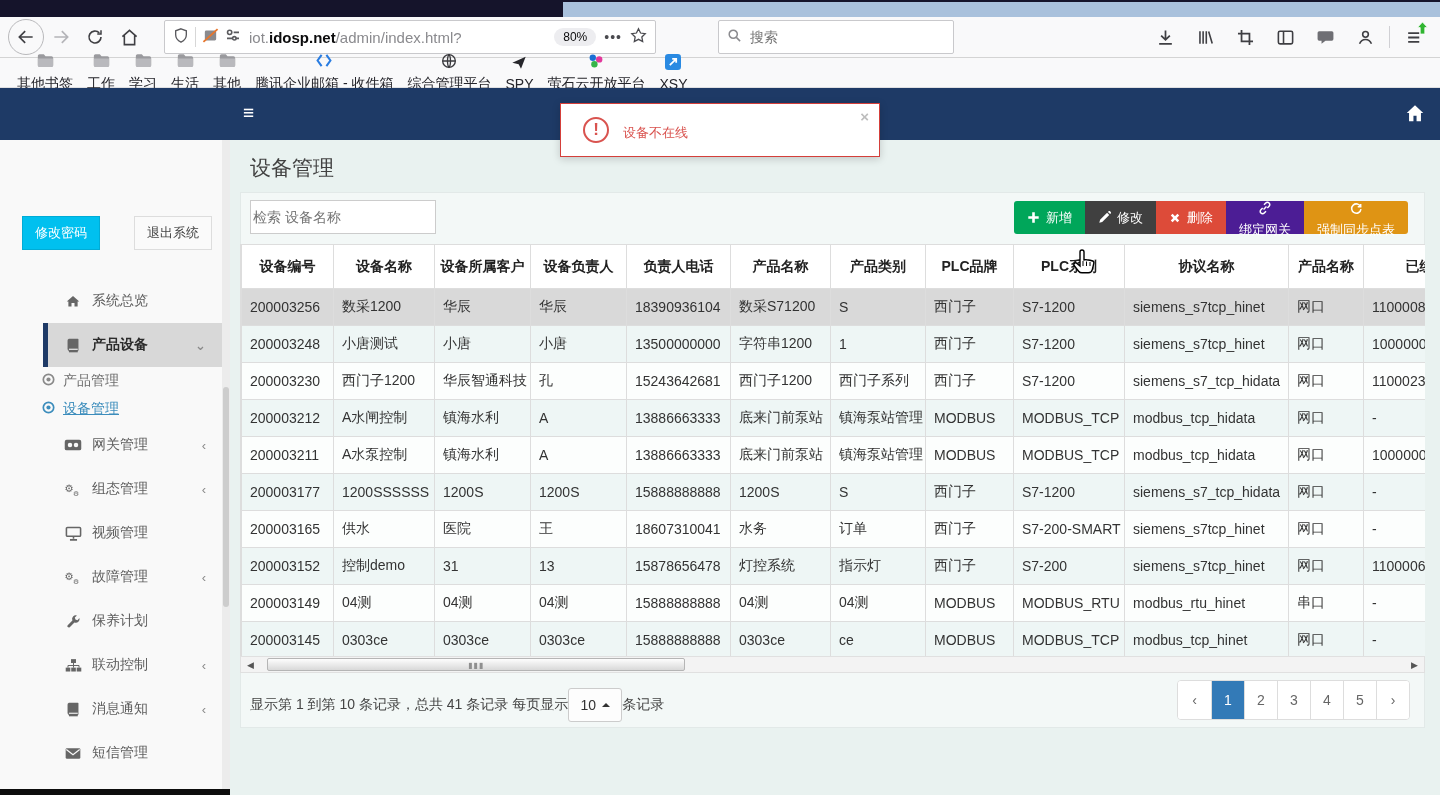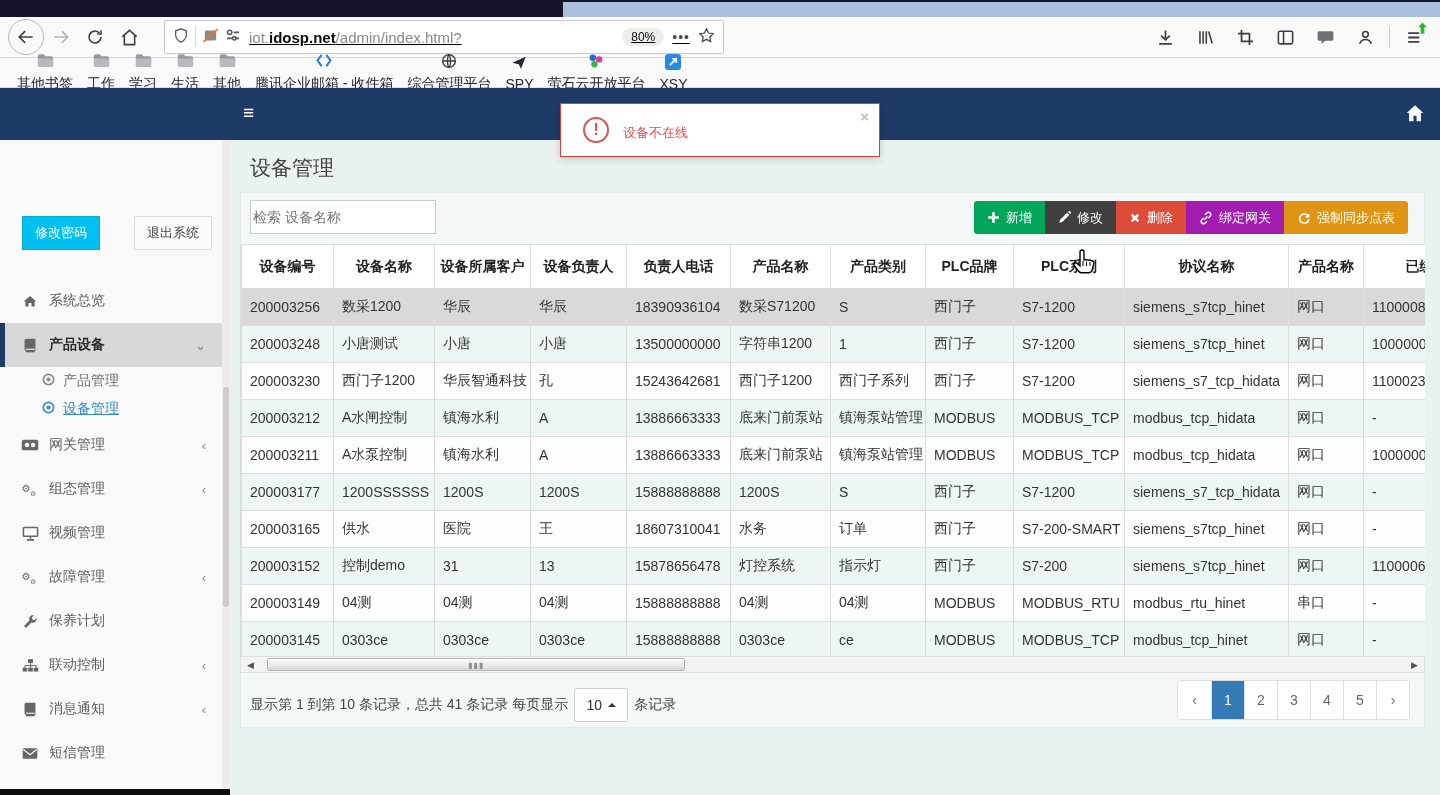--- a/index.html
+++ b/index.html
@@ -8,21 +8,21 @@
 
   
   #tabstrip { position:absolute; left:0; top:0; width:1440px; height:17px; background:#15142b; }
   #tabstrip .bg-window { position:absolute; left:563px; top:2px; width:877px; height:15px; background:#a9c1dc; }
 
   
   #toolbar { position:absolute; left:0; top:17px; width:1440px; height:41px; background:#f9f9fa; border-bottom:1px solid #d4d4d4; display:flex; align-items:center; }
   .navbtn { width:34px; height:34px; display:flex; align-items:center; justify-content:center; color:#3f3f43; }
   .navbtn svg { display:block; }
   #back-btn { margin-left:8px; width:36px; height:36px; border:1px solid #b9b9bc; border-radius:50%; background:#f9f9fa; }
-  #urlbar { margin-left:18px; width:560px; height:34px; background:#fff; border:1px solid #c9c9cc; border-radius:2px; display:flex; align-items:center; padding:0 8px;text-decoration:underline; }
+  #urlbar { margin-left:18px; width:492px; height:34px; background:#fff; border:1px solid #c9c9cc; border-radius:2px; display:flex; align-items:center; padding:0 8px; }
   #urlbar .sep { width:1px; height:20px; background:#d7d7d7; margin:0 6px; }
   .url-text { font-size:15px; color:#8a8a8e; white-space:nowrap; }
   .url-domain { color:#0c0c0d; font-weight:bold; }
   #zoom-pill { margin-left:auto; background:#ededf0; border-radius:10px; padding:2px 9px; font-size:12px; color:#0c0c0d; }
   #searchbox { margin-left:62px; width:236px; height:34px; background:#fff; border:1px solid #c9c9cc; border-radius:2px; display:flex; align-items:center; padding:0 8px; }
   #searchbox input { border:none; outline:none; font-size:14px; width:170px; margin-left:8px; font-family:inherit; color:#333; background:transparent; }
   #right-icons { margin-left:auto; display:flex; align-items:center; margin-right:6px; }
   #right-icons .navbtn { width:40px; }
   .tb-divider { width:1px; height:22px; background:#d0d0d4; margin:0 4px; }
   #menu-btn { position:relative; }
@@ -44,63 +44,63 @@
   #sidebar-scrollbar { position:absolute; right:0; top:0; width:8px; height:649px; background:#ececec; }
   #sidebar-scrollbar .thumb { position:absolute; left:1px; top:38%; width:6px; height:34%; background:#cdcdcd; border-radius:3px; }
   #user-panel { position:absolute; left:12px; top:10px; display:flex; gap:12px; }
   #avatar { width:48px; height:48px; border-radius:50%; overflow:hidden; background:#7db8dd; flex:none; }
   #user-name { font-size:15px; font-weight:bold; color:#444; margin-top:5px; }
   #user-role { font-size:13px; color:#8a8a8a; margin-top:6px; }
   #user-buttons { position:absolute; left:22px; top:76px; width:190px; display:flex; justify-content:space-between; }
   #btn-passwd { background:#00c0ef; color:#fff; border:1px solid #00acd6; font-size:13px; padding:7px 12px; cursor:pointer; }
   #btn-logout { background:#fafafa; color:#444; border:1px solid #ddd; font-size:13px; padding:7px 12px; cursor:pointer; }
   #menu { position:absolute; left:0; top:139px; width:222px; }
-  .menu-item { height:44px; display:flex; align-items:center; padding-left:14px; font-size:14px; color:#5e5e5e; cursor:pointer; border-left:5px solid transparent; }
+  .menu-item { height:44px; display:flex; align-items:center; padding-left:14px; font-size:14px; color:#5e5e5e; cursor:pointer; border-left:5px solid transparent;margin-left:43px; }
   .menu-item .micon { width:22px; margin-right:8px; display:flex; justify-content:center; color:#6b6b6b; }
   .menu-item .chev { margin-left:auto; margin-right:16px; color:#8a8a8a; font-size:13px; }
   .menu-item.active { background:#d8d8d8; border-left:5px solid #1e3a66; color:#2b2b2b; font-weight:bold; }
   .menu-item.active .micon { color:#333; }
   .submenu-item { height:28px; display:flex; align-items:center; padding-left:42px; font-size:14px; color:#6e6e6e; cursor:pointer; }
   .submenu-item .micon { margin-right:8px; font-size:13px; color:#8a8a8a; }
   .submenu-item.active { color:#3c8dbc; }
   .submenu-item.active .micon { color:#3c8dbc; }
   .submenu-item.active .slabel { text-decoration:underline; }
   #black-bar { position:absolute; left:0; bottom:0; width:230px; height:6px; background:#0d0d0d; }
 
   
   #content { position:absolute; left:230px; top:52px; width:1210px; height:655px; }
   #page-title { position:absolute; left:20px; top:14px; font-size:21px; color:#424242; }
   #panel { position:absolute; left:10px; top:52px; width:1185px; height:536px; background:#f3f8f7; border:1px solid #e2e9e8; }
   #search-device { position:absolute; left:20px; top:60px; width:186px; height:34px; border:1px solid #ccc; background:#fff; padding:0 2px; font-size:14px; color:#333; outline:none; font-family:inherit; }
   #actions { position:absolute; top:61px; right:32px; display:flex; }
   .action-btn { height:33px; color:#fff; font-size:13px; border:none; display:flex; align-items:center; gap:6px; padding:0 13px; cursor:pointer; }
   .action-btn .aicon { font-size:13px; display:flex; align-items:center; }
   .action-btn:first-child { border-radius:3px 0 0 3px; }
-  .action-btn:last-child { border-radius:0 3px 3px 0; }
+  .action-btn:last-child { border-radius:0 3px 3px 0;flex-direction:column; }
 
   
   #table-wrap { position:absolute; left:10px; top:104px; width:1185px; height:414px; overflow:hidden; border-left:1px solid #ddd; }
   table { border-collapse:collapse; table-layout:fixed; width:1262px; background:#fff; }
   th, td { border:1px solid #ddd; font-size:14px; overflow:hidden; white-space:nowrap; }
   th { height:44px; font-weight:bold; color:#222; text-align:center; background:#fff; }
   td { height:37px; padding:0 8px; color:#333; }
   tbody tr:nth-child(even) { background:#eef6f5; }
   tbody tr:nth-child(odd) { background:#fcfefd; }
   tbody tr.selected { background:#d9d9d9; }
 
   
   #hscroll { position:absolute; left:10px; top:516px; width:1185px; height:17px; background:#f3f3f3; border:1px solid #e0e0e0; }
   .hs-arrow { position:absolute; top:1px; width:15px; height:13px; display:flex; align-items:center; justify-content:center; font-size:9px; color:#555; }
   #hs-left { left:2px; }
   #hs-right { right:2px; }
   #hs-thumb { position:absolute; left:26px; top:1px; width:418px; height:13px; background:linear-gradient(#fdfdfd,#d9d9d9); border:1px solid #b5b5b5; border-radius:2px; }
   #hs-thumb .grip { position:absolute; left:50%; top:2px; transform:translateX(-50%); font-size:8px; color:#8f8f8f; letter-spacing:1px; }
 
   
-  #page-info { position:absolute; left:20px; top:548px; font-size:14px; color:#444; display:flex; align-items:center; gap:6px; }
+  #page-info { position:absolute; left:20px; top:548px; font-size:14px; color:#444; display:flex; align-items:center; }
   #page-size { width:54px; height:34px; border:1px solid #ccc; border-radius:3px; background:#fdfdfd; display:flex; align-items:center; justify-content:center; gap:6px; font-size:14px; color:#333; cursor:pointer; }
   #page-size .caret-up { width:0; height:0; border-left:4px solid transparent; border-right:4px solid transparent; border-bottom:4px solid #333; }
   #pager { position:absolute; right:30px; top:540px; display:flex; border:1px solid #ddd; border-radius:4px; overflow:hidden; background:#fff; }
   .page-btn { min-width:33px; height:38px; display:flex; align-items:center; justify-content:center; font-size:14px; color:#666; border-left:1px solid #ddd; cursor:pointer; background:#fff; padding:0 6px; }
   .page-btn:first-child { border-left:none; }
   .page-btn.active { background:#337ab7; color:#fff; }
 
   
   #alert { position:absolute; left:560px; top:15px; width:320px; height:54px; background:#fff; border:1px solid #d43f3a; box-shadow:0 2px 8px rgba(0,0,0,.18); }
   #alert-icon { position:absolute; left:22px; top:13px; width:26px; height:26px; border:2px solid #d9534f; border-radius:50%; color:#d9534f; font-weight:bold; font-size:17px; display:flex; align-items:center; justify-content:center; }
@@ -159,20 +159,29 @@
         </svg>
     </span>
     <span class="url-text"><span>iot.</span><span class="url-domain">idosp.net</span><span>/admin/index.html</span>?</span>
     <span id="zoom-pill">80%</span>
     <span style="margin-left:8px; color:#4a4a4f; font-size:14px; letter-spacing:1px;">•••</span>
     <span style="margin-left:8px;">
       <svg width="17" height="17" viewBox="0 0 24 24" fill="none" stroke="#4a4a4f" stroke-width="1.8">
           <path d="M12 2.5l2.9 6 6.6.9-4.8 4.6 1.2 6.5-5.9-3.1-5.9 3.1 1.2-6.5L2.5 9.4l6.6-.9z"></path>
         </svg>
     </span>
+  </div>
+  <div id="searchbox">
+    <span>
+      <svg width="15" height="15" viewBox="0 0 24 24" fill="none" stroke="#8a8a8e" stroke-width="2.4">
+          <circle cx="10" cy="10" r="6.5"></circle>
+          <path d="M15 15l6 6"></path>
+        </svg>
+    </span>
+    <input type="text" placeholder="搜索" style="">
   </div>
   <div id="right-icons">
     <div class="navbtn">
       <svg width="19" height="19" viewBox="0 0 24 24" fill="none" stroke="#3f3f43" stroke-width="2.2">
           <path d="M12 3v11M6.5 9.5L12 15l5.5-5.5M4 20h16"></path>
         </svg>
     </div>
     <div class="navbtn">
       <svg width="19" height="19" viewBox="0 0 24 24" fill="none" stroke="#3f3f43" stroke-width="2">
           <path d="M5 4v16M9 4v16M13 4v16M16 4.5l4.5 15"></path>
@@ -463,21 +472,21 @@
           <span>修改</span>
         </button>
         <button class="action-btn" style="background: rgb(221, 75, 57);">
           <span class="aicon">
             <svg width="12" height="12" viewBox="0 0 20 20">
               <path d="M3 6l3-3 4 4 4-4 3 3-4 4 4 4-3 3-4-4-4 4-3-3 4-4z" fill="#fff"></path>
             </svg>
           </span>
           <span>删除</span>
         </button>
-        <button class="action-btn" style="background: #a21caf;">
+        <button class="action-btn" style="background: #4c1d95; flex-direction: column;">
           <span class="aicon">
             <svg width="14" height="14" viewBox="0 0 24 24" fill="none" stroke="#fff" stroke-width="2.6">
               <path d="M9.5 14.5l5-5"></path>
               <path d="M8 12l-3 3a4 4 0 0 0 5.7 5.7l3-3"></path>
               <path d="M16 12l3-3A4 4 0 0 0 13.3 3.3l-3 3"></path>
             </svg>
           </span>
           <span>绑定网关</span>
         </button>
         <button class="action-btn" style="background: rgb(223, 148, 20);">

